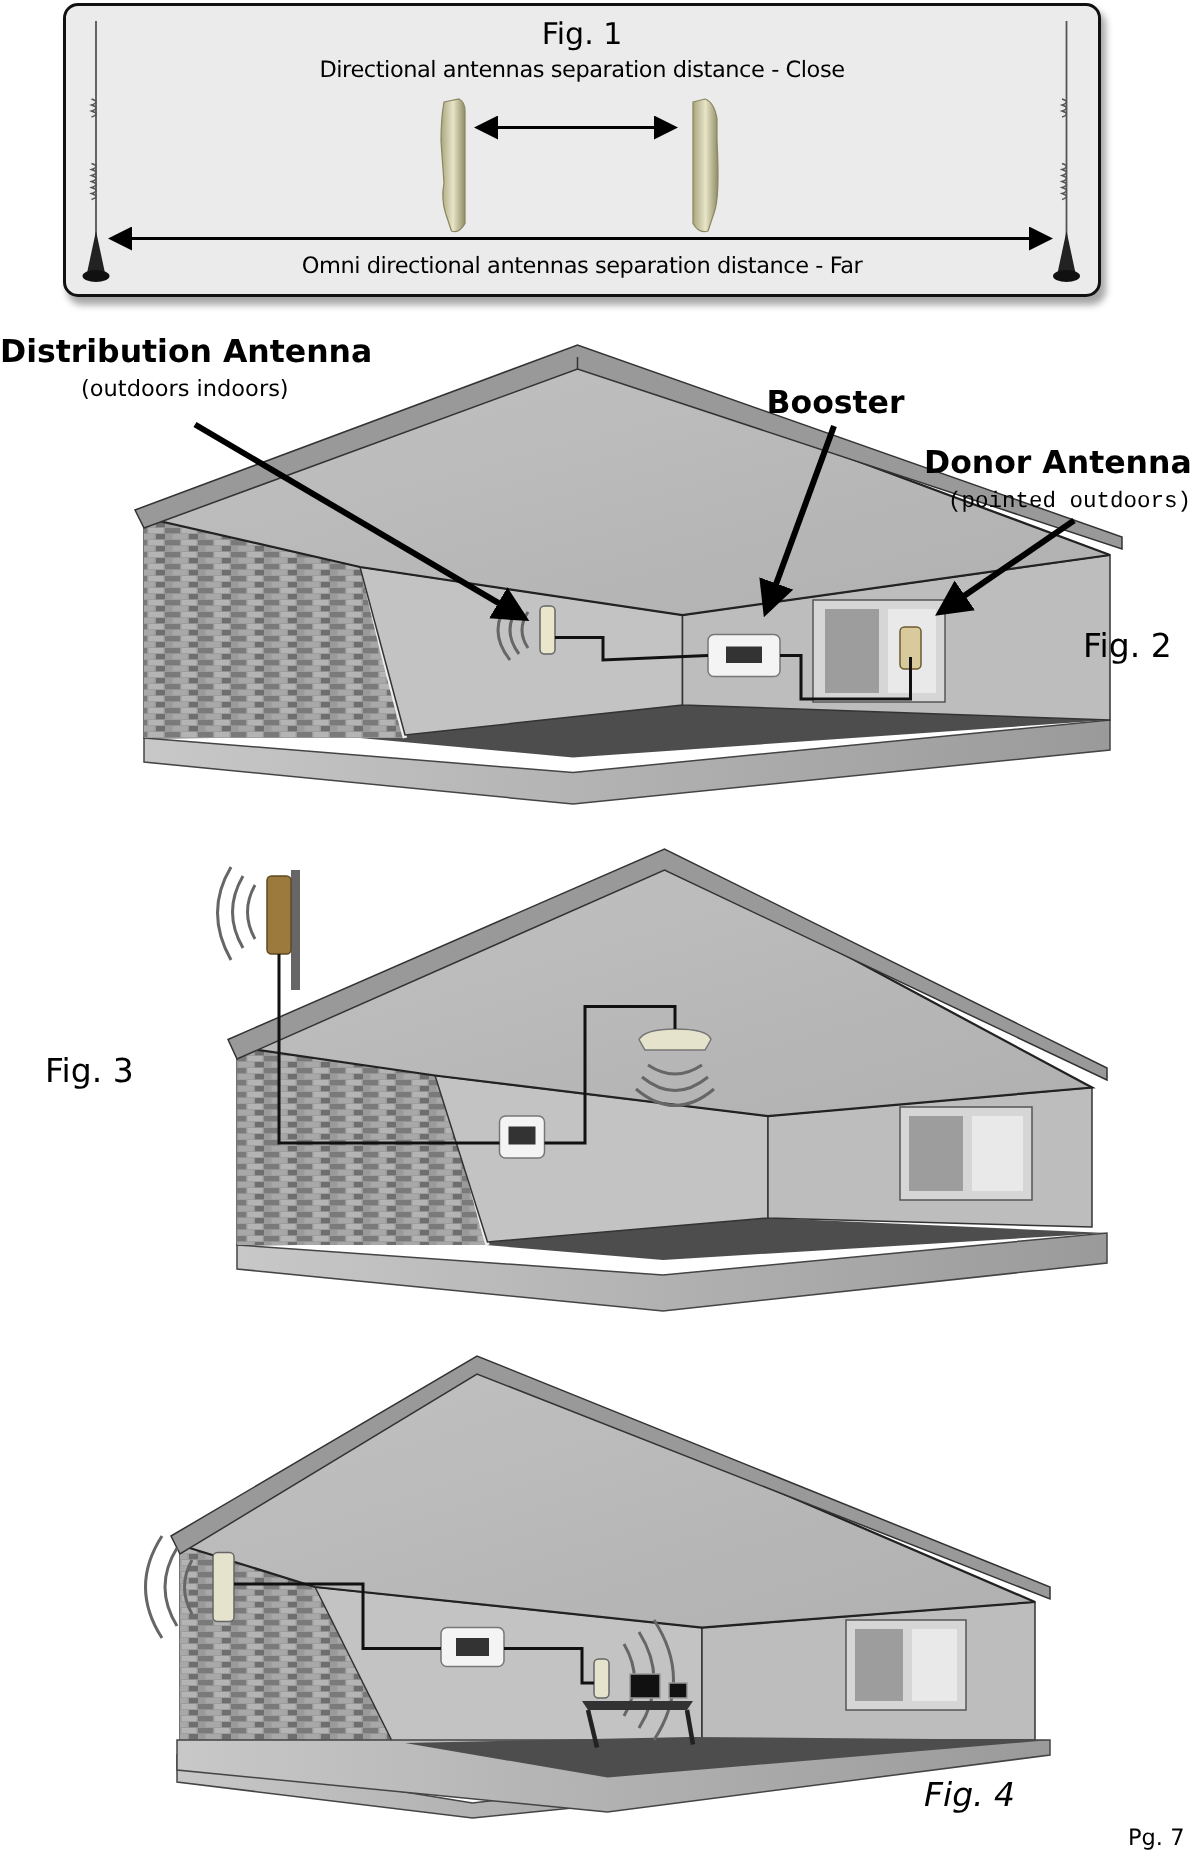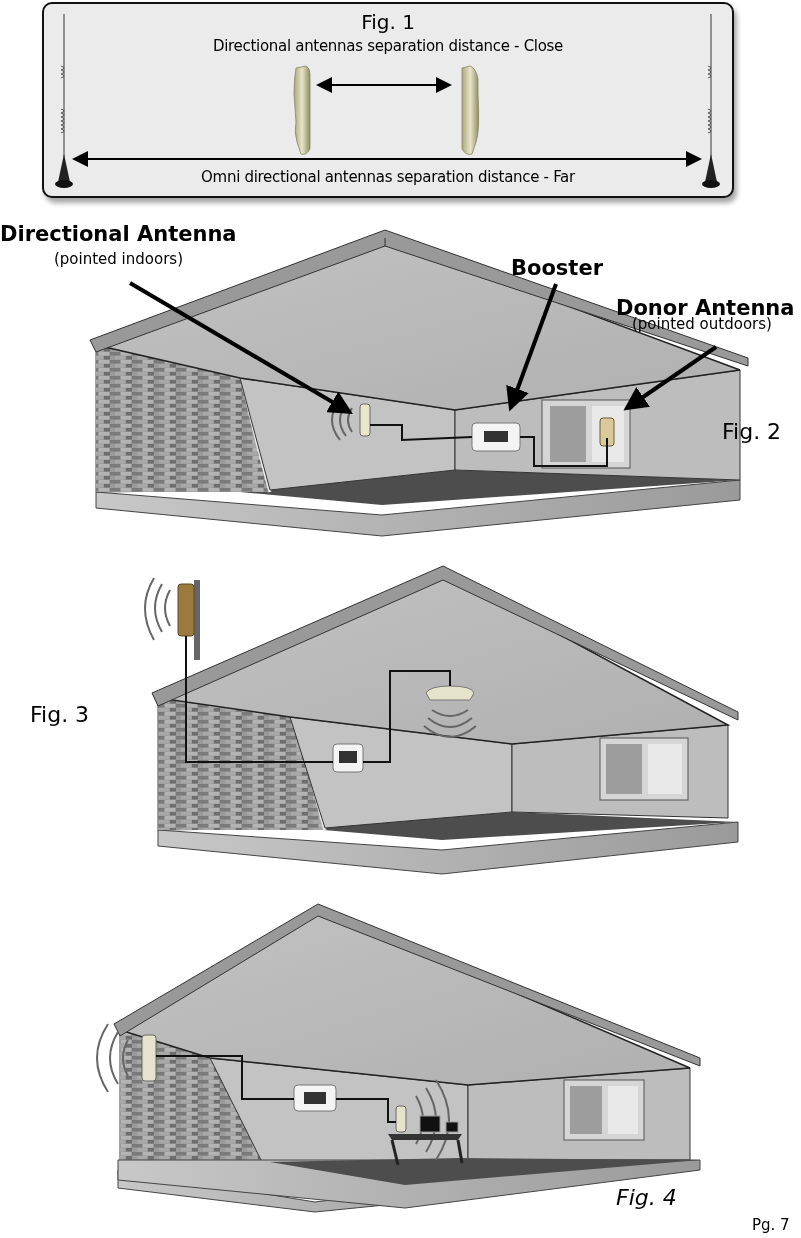--- a/index.html
+++ b/index.html
@@ -191,22 +191,22 @@
     <line x1="392" y1="1140" x2="398" y2="1165" stroke="#222" stroke-width="3"></line>
     <line x1="458" y1="1140" x2="462" y2="1163" stroke="#222" stroke-width="3"></line>
     <rect x="420" y="1116" width="20" height="16" fill="#111" stroke="#999"></rect>
     <rect x="446" y="1122" width="12" height="10" fill="#111" stroke="#999"></rect>
 
     <polyline points="156,1056 242,1056 242,1099 294,1099" stroke="#111" stroke-width="2" fill="none"></polyline>
     <polyline points="336,1099 388,1099 388,1122 396,1122" stroke="#111" stroke-width="2" fill="none"></polyline>
   </g>
 </svg>
 
-<div class="abs label-bold" style="left:0;top:222px;">Directional Antenna</div>
-<div class="abs label-sub" style="left:54px;top:250px;">(pointed indoors)</div>
+<div class="abs label-bold" style="left:0;top:222px;">Distribution Antenna</div>
+<div class="abs label-sub" style="left:54px;top:250px;">(outdoors indoors)</div>
 <div class="abs label-bold" style="left:511px;top:256px;">Booster</div>
 <div class="abs label-bold" style="left:616px;top:296px;text-align:center;">Donor Antenna</div>
-<div class="abs label-sub" style="left:632px;top:315px;">(pointed outdoors)</div>
+<div class="abs label-sub" style="left:632px;top:326px;font-family:Liberation Mono, monospace;">(pointed outdoors)</div>
 
 <div class="abs fig-label" style="left:710px;top:419px;margin-left:12px;">Fig. 2</div>
 <div class="abs fig-label" style="left:30px;top:702px;">Fig. 3</div>
 <div class="abs fig-label" style="left:616px;top:1185px;font-style:italic;">Fig. 4</div>
 <div class="abs page-num" style="left:752px;top:1216px;">Pg. 7</div>
 
 </body></html>

